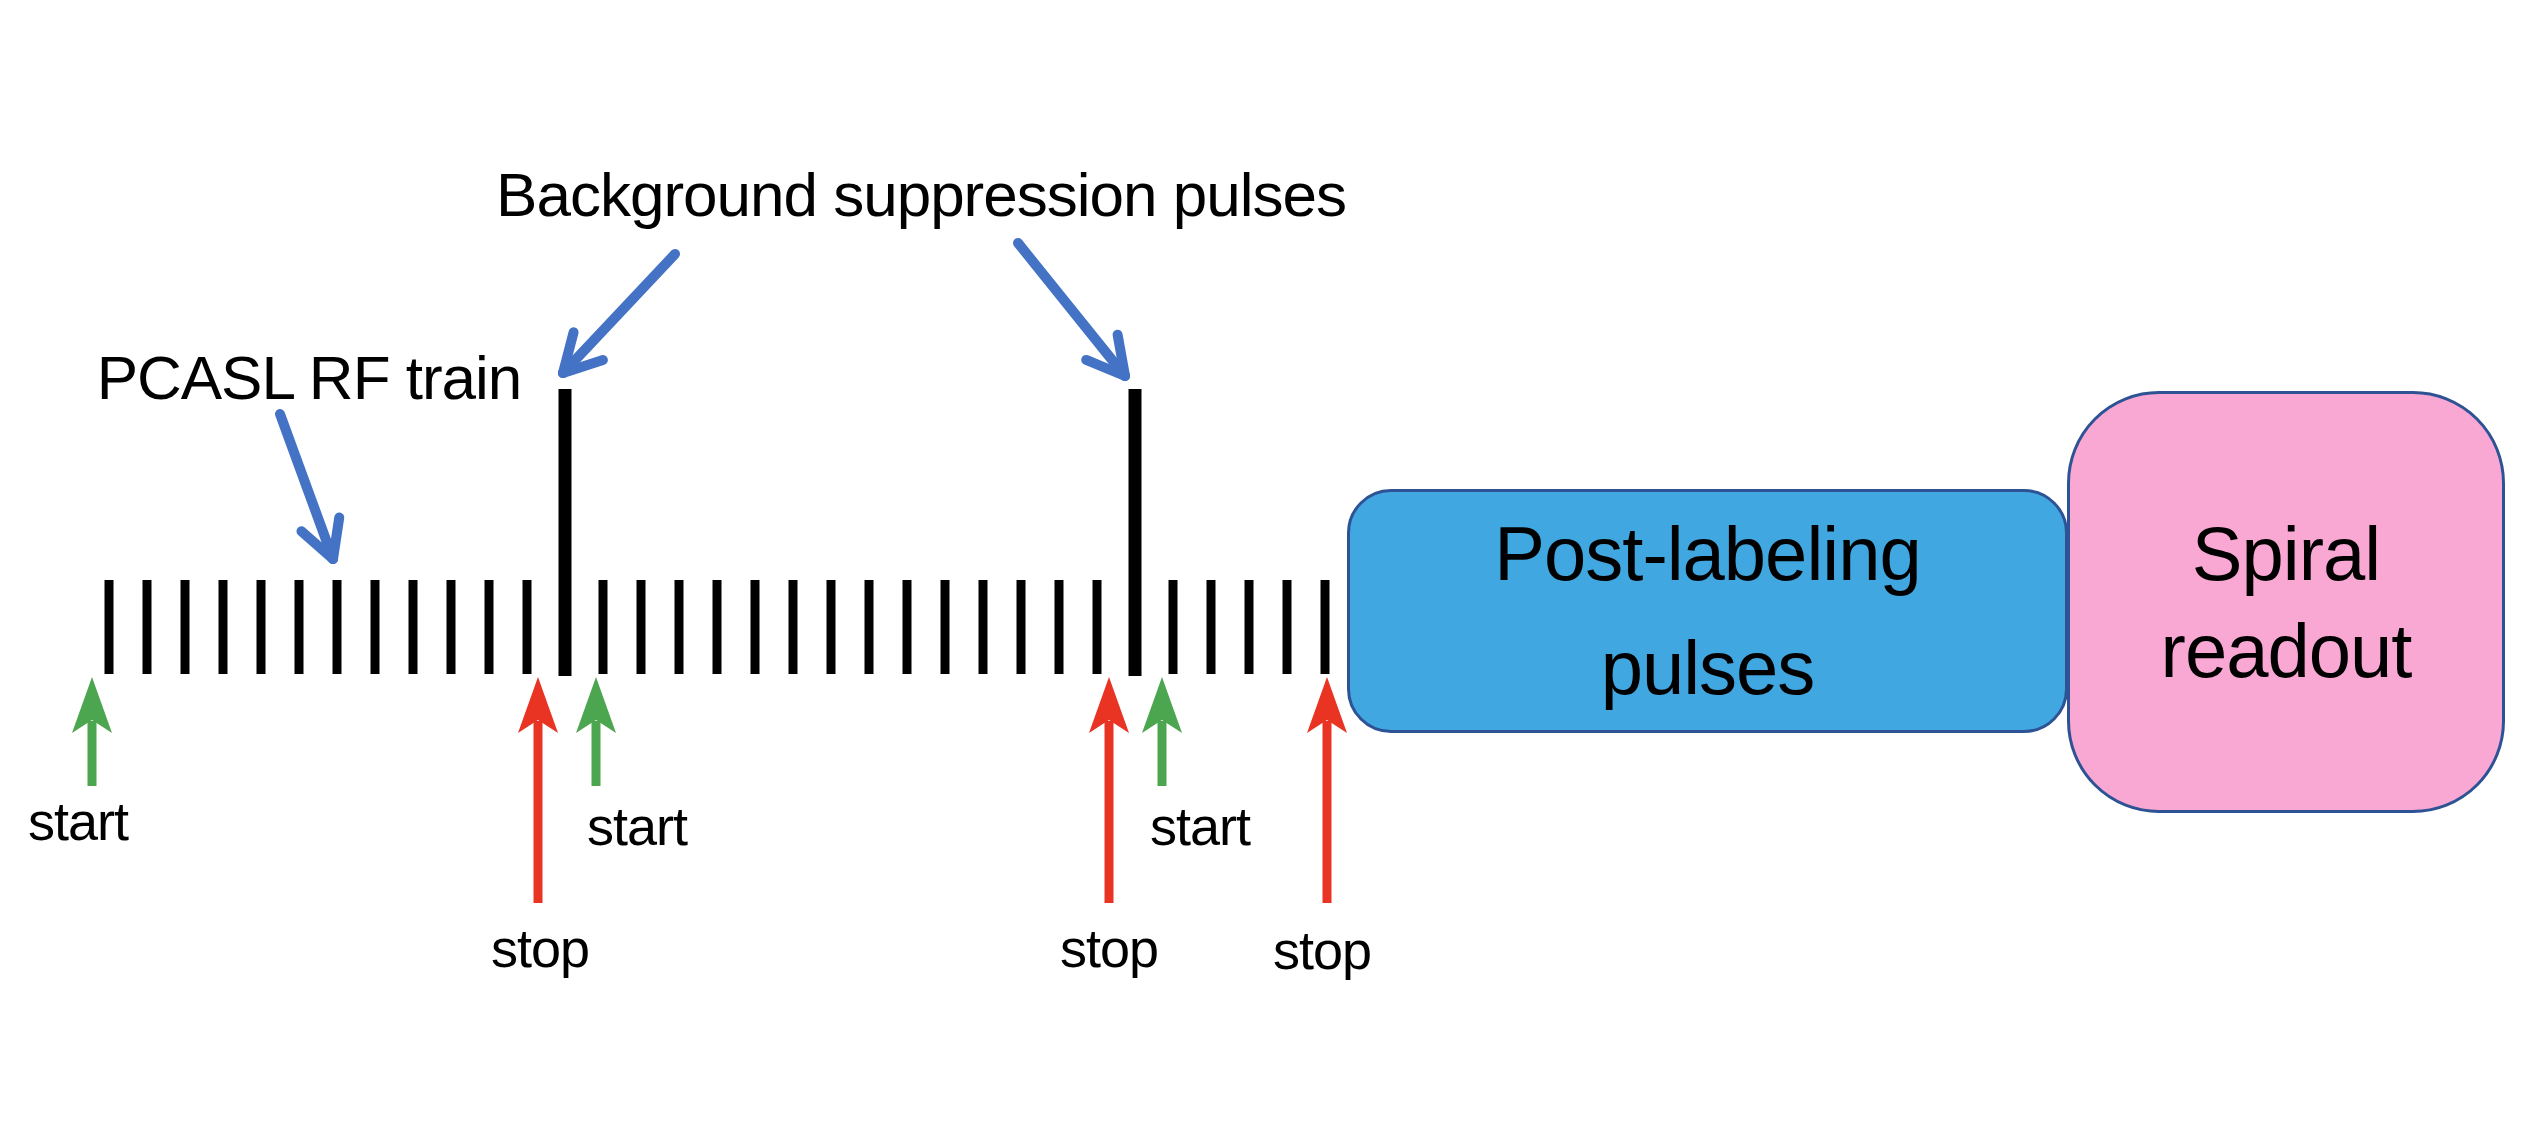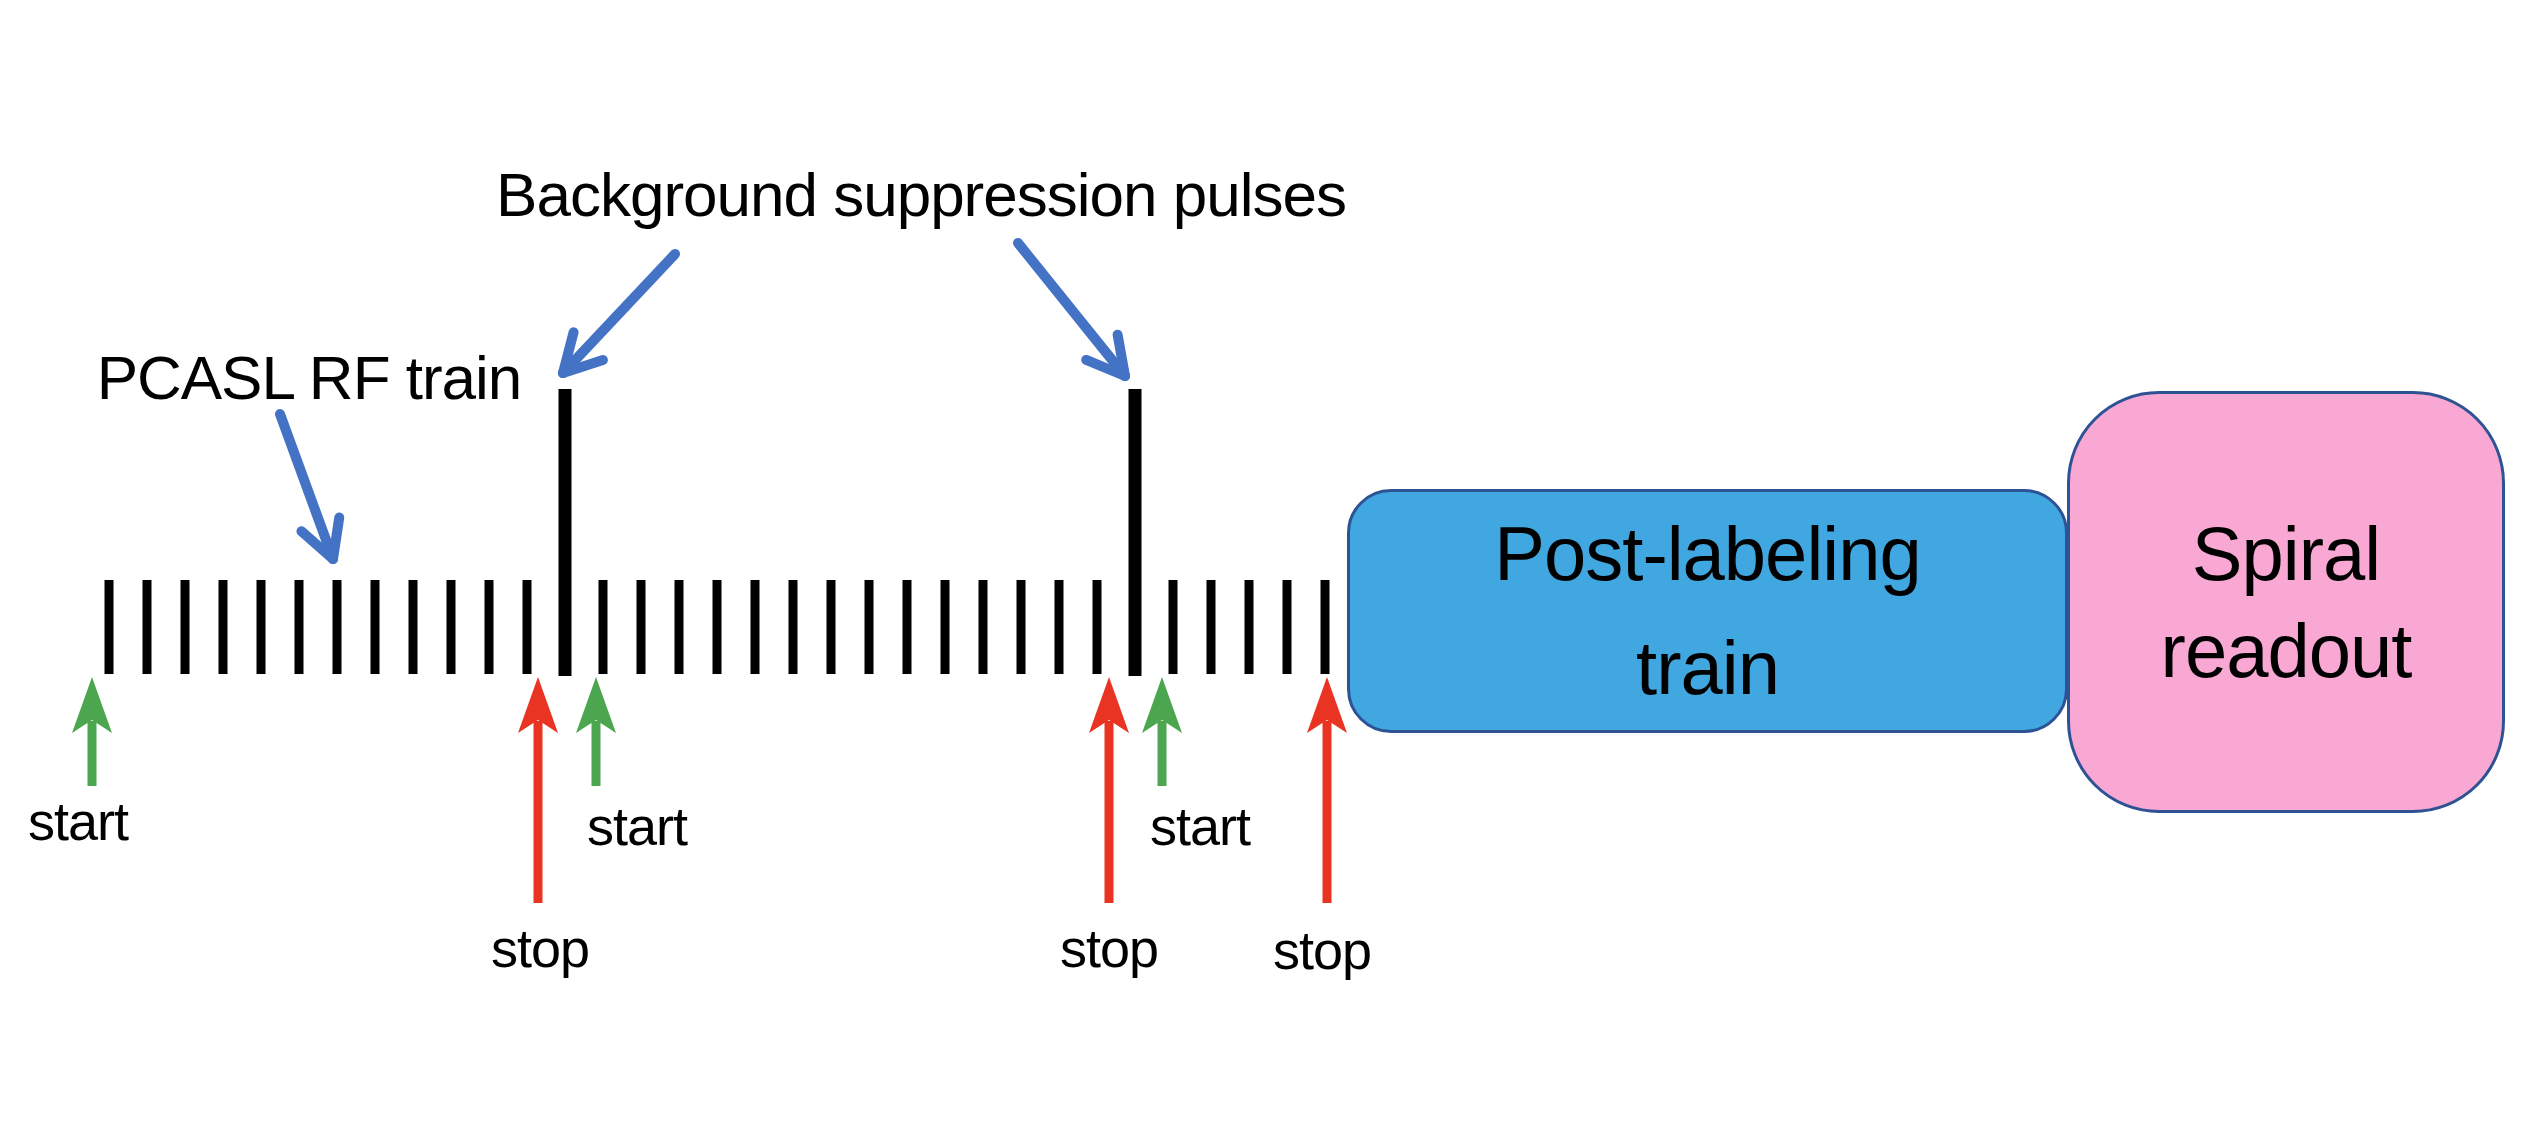--- a/index.html
+++ b/index.html
@@ -91,21 +91,21 @@
   <div class="lbl start-lbl" style="left: 78px; top: 776px; font-size: 54px;">start</div>
   <div class="lbl start-lbl" style="left: 637px; top: 781px; font-size: 54px;">start</div>
   <div class="lbl start-lbl" style="left: 1200px; top: 781px; font-size: 54px;">start</div>
 
   <div class="lbl stop-lbl" style="left: 540px; top: 903px; font-size: 54px;">stop</div>
   <div class="lbl stop-lbl" style="left: 1109px; top: 903px; font-size: 54px;">stop</div>
   <div class="lbl stop-lbl" style="left: 1322px; top: 905px; font-size: 54px;">stop</div>
 
   <div class="box" id="box-0" style="left: 1347px; top: 473px; width: 721px; height: 244px; background: rgb(65, 167, 225); border: 3px solid rgb(46, 83, 149); border-radius: 44px; font-size: 76px; line-height: 1.5;">
     <div class="line">Post-labeling</div>
-    <div class="line">train</div>
+    <div class="line">pulses</div>
   </div>
 
   <div class="box" id="box-1" style="left: 2067px; top: 375px; width: 438px; height: 422px; background: #f9a8d4; border: 3px solid rgb(46, 83, 149); border-radius: 92px; font-size: 76px; line-height: 1.28;">
     <div class="line">Spiral</div>
     <div class="line">readout</div>
   </div>
 
 </div>
 
 </body></html>

